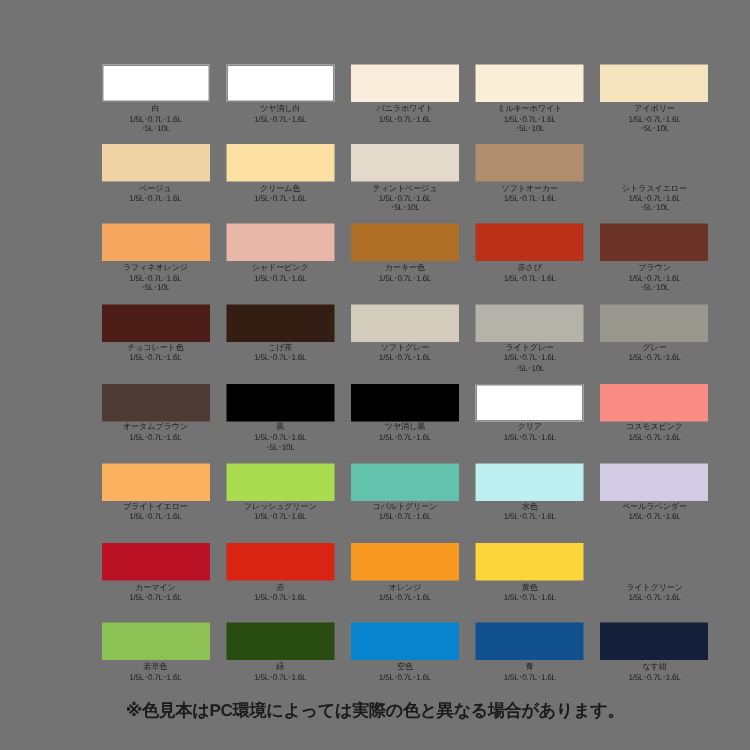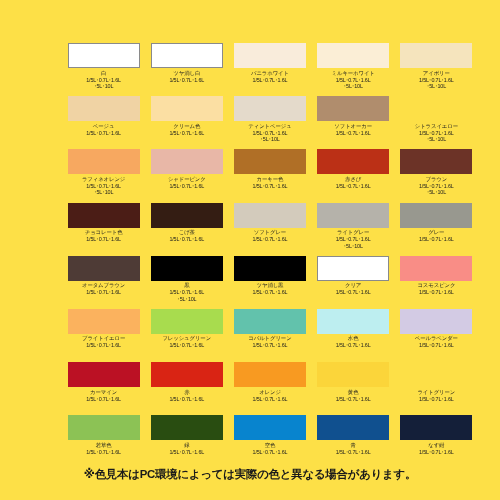--- a/index.html
+++ b/index.html
@@ -9,21 +9,21 @@
     height: 500px;
     background: #ffffff;
     font-family: "Liberation Sans", "DejaVu Sans", sans-serif;
     overflow: hidden;
   }
 
   #page {
     position: relative;
     width: 500px;
     height: 500px;
-    background: #fde047;
+    background: #737373;
   }
 
   
   #swatch-grid {
     position: absolute;
     left: 62px;
     top: 43px;
     width: 416px;
     display: grid;
     grid-template-columns: repeat(5, 83.2px);

